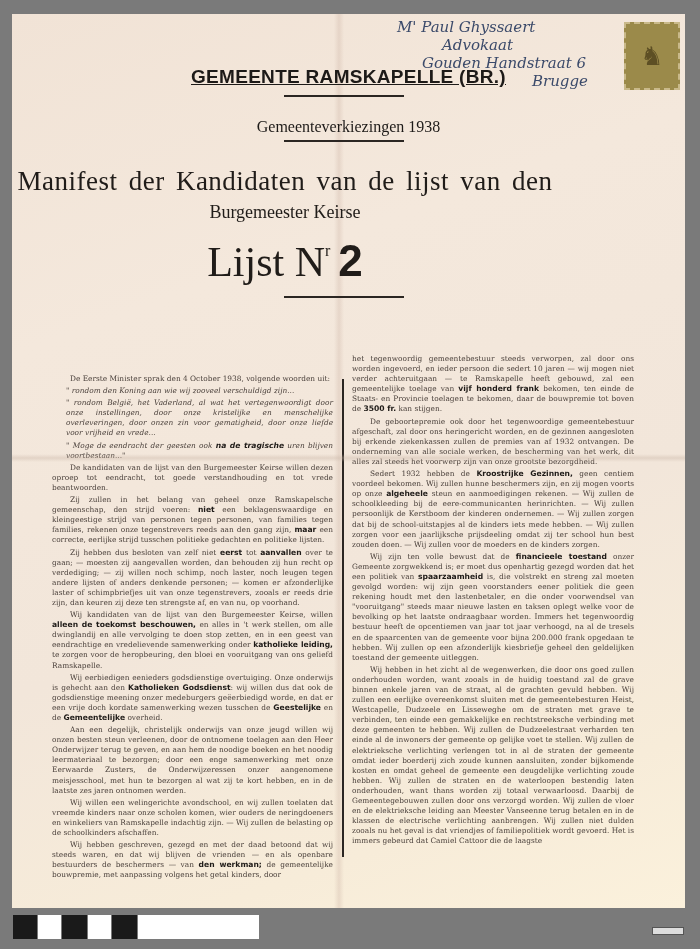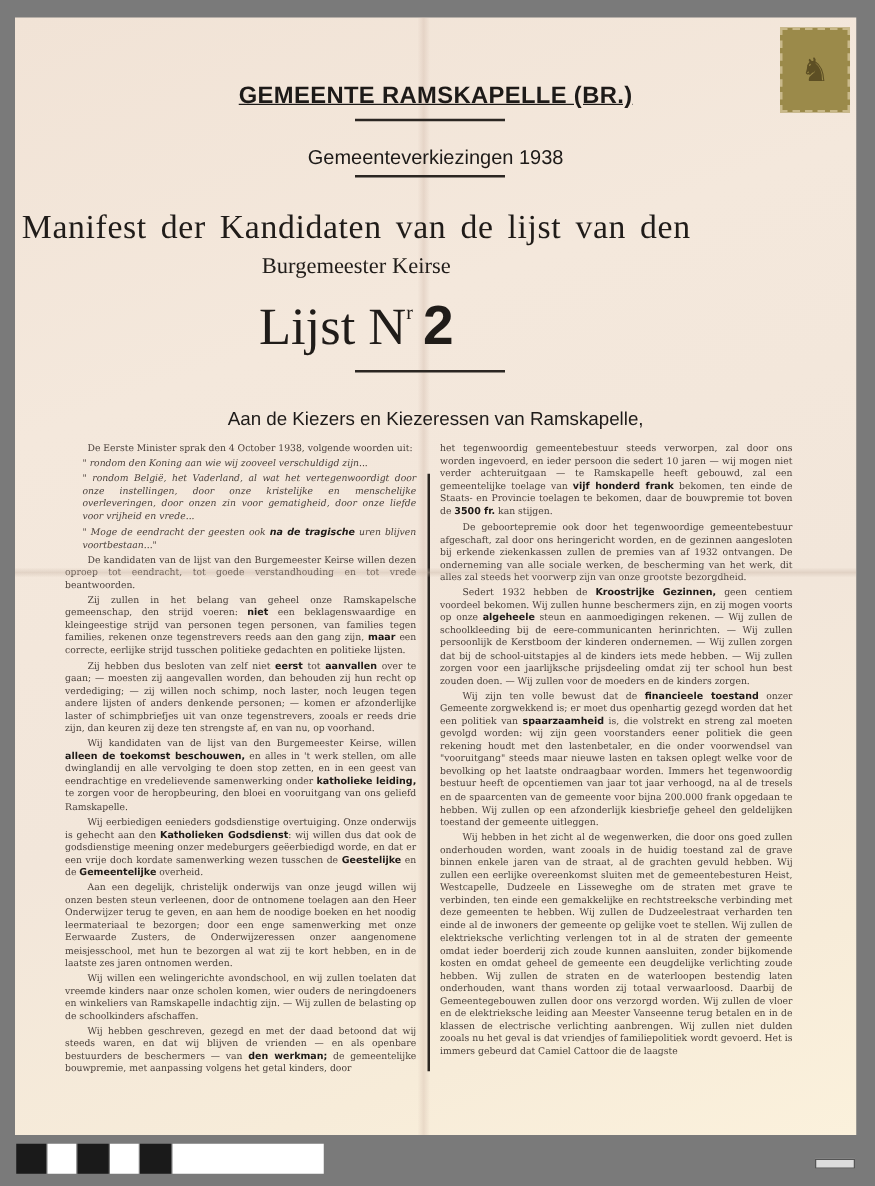--- a/index.html
+++ b/index.html
@@ -34,69 +34,74 @@
       background: #9b8a4a; border: 2px dashed #c9b98a; box-sizing: border-box;
       display: flex; align-items: center; justify-content: center; color: #5d4f24; font-size: 26px;
     }
     .header-municipality {
       position: absolute; left: 0; width: 673px; top: 52px; text-align: center;
       font-family: "Liberation Sans", sans-serif; font-weight: bold; font-size: 19px; color: #1d1a18; letter-spacing: 0.3px; text-decoration: underline;
     }
     .rule { position: absolute; height: 2px; background: #2b2622; }
     .header-election {
       position: absolute; left: 0; width: 673px; top: 104px; text-align: center;
-      font-family: Liberation Sans, sans-serif; font-size: 16px; color: #1d1a18;
+      font-family: Liberation Serif, serif; font-size: 16px; color: #1d1a18;
     }
     .title-line {
       position: absolute; left: 0; width: 546px; text-align: center;
       font-family: "Liberation Serif", serif; color: #201c19;
     }
     .t1 { top: 152px; font-size: 27px; letter-spacing: 0.5px; word-spacing: 4px; }
     .t2 { top: 188px; font-size: 18px; }
     .t3 { top: 222px; font-size: 42px; }
     .t3 .sup { font-size: 16px; vertical-align: 20px; }
     .t3 .num { font-family: "Liberation Sans", sans-serif; font-weight: bold; font-size: 44px; margin-left: 8px; }
     .salutation {
       position: absolute; left: 0; width: 673px; top: 313px; text-align: center;
       font-family: "Liberation Sans", sans-serif; font-size: 15px; color: #1d1a18;
     }
     .col {
       position: absolute; top: 340px; font-size: 7.4px; line-height: 10.1px; color: #4a403b;
       text-align: justify; font-family: "DejaVu Serif", serif;
     }
-    .col-left { left: 40px; width: 281px; }
+    .col-left { left: 40px; width: 281px; margin-top: 20px; }
     .col-right { left: 340px; width: 282px; }
     .col p { margin: 0 0 2px 0; text-indent: 18px; }
     .col .quote { text-indent: 0; padding-left: 14px; font-style: italic; }
     .col b { color: #1e1a17; font-family: "DejaVu Sans", sans-serif; font-size: 7.6px; }
     .divider { position: absolute; left: 330px; top: 365px; width: 2px; height: 478px; background: #2b2622; }
     .colorbar { position: absolute; top: 915px; height: 24px; }
     .swatch-dark { background: #1a1a1a; }
     .swatch-light { background: #ffffff; }
     .ruler { position: absolute; left: 652px; top: 927px; width: 30px; height: 6px; background: #ddd; border: 1px solid #555; }
   </style>
 </head>
 <body>
 
 <div class="sheet">
+  <div class="handwriting">
+    <div class="hw1">M' Paul Ghyssaert</div>
+    <div class="hw2">Advokaat</div>
+    <div class="hw3">Gouden Handstraat 6</div>
+    <div class="hw4">Brugge</div>
+  </div>
   <div class="stamp">♞</div>
 
   <div class="header-municipality">GEMEENTE RAMSKAPELLE (BR.)</div>
   <div class="rule" style="left:272px; top:81px; width:120px;"></div>
   <div class="header-election">Gemeenteverkiezingen 1938</div>
   <div class="rule" style="left:272px; top:126px; width:120px;"></div>
 
   <div class="title-line t1">Manifest der Kandidaten van de lijst van den</div>
   <div class="title-line t2">Burgemeester Keirse</div>
   <div class="title-line t3">
     <span>Lijst N</span><span class="sup">r</span><span class="num">2</span>
   </div>
   <div class="rule" style="left:272px; top:282px; width:120px;"></div>
 
-  <div class="salutation">Aan de Kiezers en Kiezeressen van Ramskapelle,</div>
 
   <div class="col col-left">
     <p>De Eerste Minister sprak den 4 October 1938, volgende woorden uit:</p>
     <p class="quote">" rondom den Koning aan wie wij zooveel verschuldigd zijn...</p>
     <p class="quote">" rondom België, het Vaderland, al wat het vertegenwoordigt door onze instellingen, door onze kristelijke en menschelijke overleveringen, door onzen zin voor gematigheid, door onze liefde voor vrijheid en vrede...</p>
     <p class="quote"><span>" Moge de eendracht der geesten ook </span><b>na de tragische</b><span> uren blijven voortbestaan..."</span></p>
     <p>De kandidaten van de lijst van den Burgemeester Keirse willen dezen oproep tot eendracht, tot goede verstandhouding en tot vrede beantwoorden.</p>
     <p><span>Zij zullen in het belang van geheel onze Ramskapelsche gemeenschap, den strijd voeren: </span><b>niet</b><span> een beklagenswaardige en kleingeestige strijd van personen tegen personen, van families tegen families, rekenen onze tegenstrevers reeds aan den gang zijn, </span><b>maar</b><span> een correcte, eerlijke strijd tusschen politieke gedachten en politieke lijsten.</span></p>
     <p><span>Zij hebben dus besloten van zelf niet </span><b>eerst</b><span> tot </span><b>aanvallen</b><span> over te gaan; — moesten zij aangevallen worden, dan behouden zij hun recht op verdediging; — zij willen noch schimp, noch laster, noch leugen tegen andere lijsten of anders denkende personen; — komen er afzonderlijke laster of schimpbriefjes uit van onze tegenstrevers, zooals er reeds drie zijn, dan keuren zij deze ten strengste af, en van nu, op voorhand.</span></p>
     <p><span>Wij kandidaten van de lijst van den Burgemeester Keirse, willen </span><b>alleen de toekomst beschouwen,</b><span> en alles in 't werk stellen, om alle dwinglandij en alle vervolging te doen stop zetten, en in een geest van eendrachtige en vredelievende samenwerking onder </span><b>katholieke leiding,</b><span> te zorgen voor de heropbeuring, den bloei en vooruitgang van ons geliefd Ramskapelle.</span></p>

